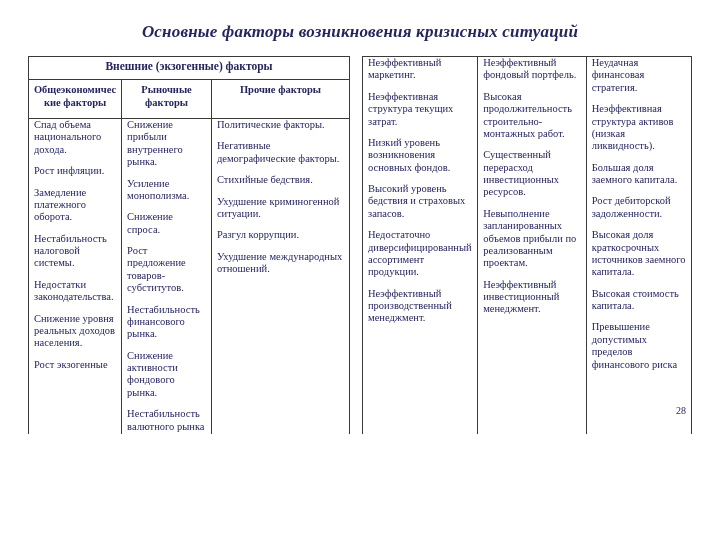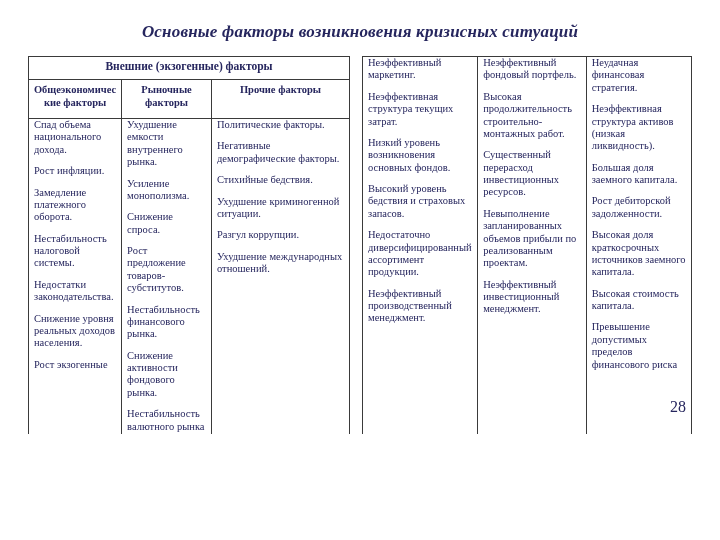--- a/index.html
+++ b/index.html
@@ -65,21 +65,21 @@
     padding: 0 4px 2px 5px;
     line-height: 1.18;
   }
   .cell-item {
     margin: 0 0 9px 0;
   }
   .page-number {
     position: absolute;
     right: 34px;
     bottom: 18px;
-    font-size: 16px;
+    font-size: 10px;
   }
 </style>
 </head>
 <body>
 
 <div class="slide">
 
   <h1 class="title">Основные факторы возникновения кризисных ситуаций</h1>
 
   <div class="tables">
@@ -105,21 +105,21 @@
           <td class="cell">
               <p class="cell-item">Спад объема национального дохода.</p>
               <p class="cell-item">Рост инфляции.</p>
               <p class="cell-item">Замедление платежного оборота.</p>
               <p class="cell-item">Нестабильность налоговой системы.</p>
               <p class="cell-item">Недостатки законодательства.</p>
               <p class="cell-item">Снижение уровня реальных доходов населения.</p>
               <p class="cell-item">Рост экзогенные</p>
             </td>
           <td class="cell">
-              <p class="cell-item">Ухудшение емкости внутреннего рынка.</p>
+              <p class="cell-item">Снижение прибыли внутреннего рынка.</p>
               <p class="cell-item">Усиление монополизма.</p>
               <p class="cell-item">Снижение спроса.</p>
               <p class="cell-item">Рост предложение товаров-субститутов.</p>
               <p class="cell-item">Нестабильность финансового рынка.</p>
               <p class="cell-item">Снижение активности фондового рынка.</p>
               <p class="cell-item">Нестабильность валютного рынка</p>
             </td>
           <td class="cell">
               <p class="cell-item">Политические факторы.</p>
               <p class="cell-item">Негативные демографические факторы.</p>

